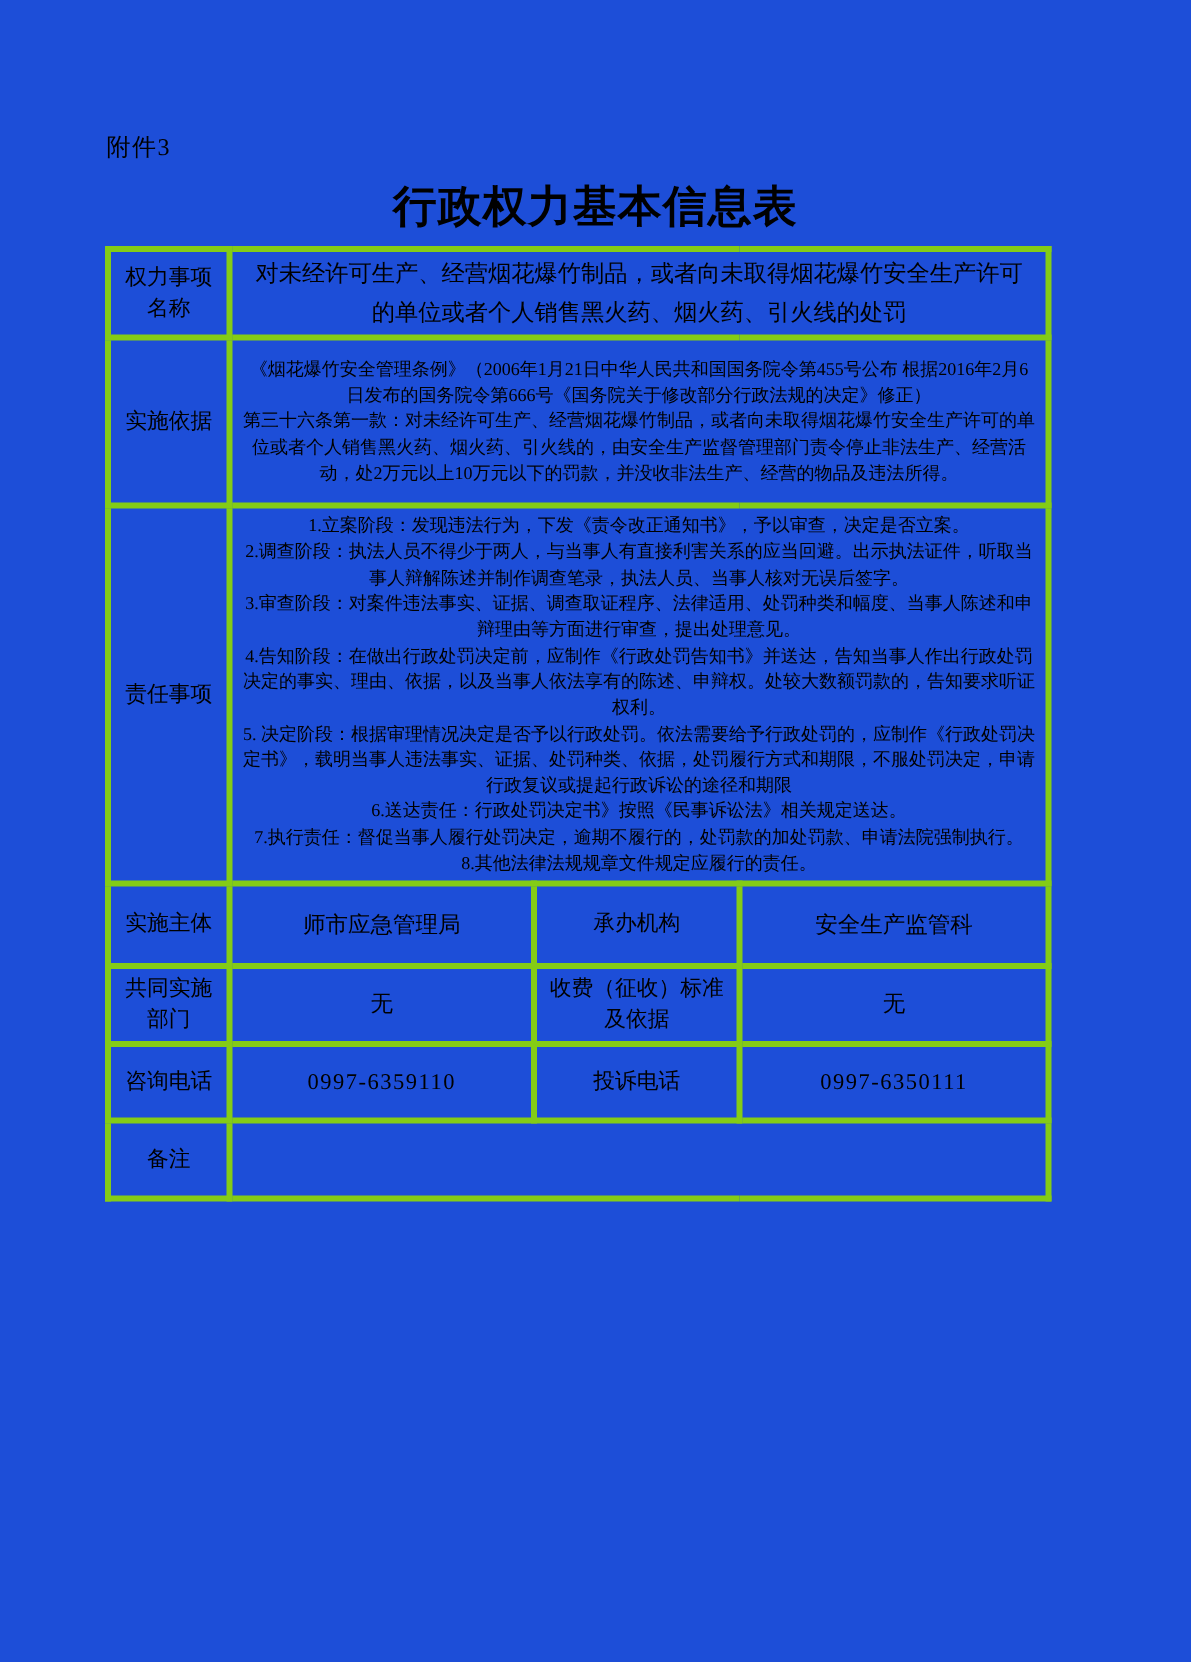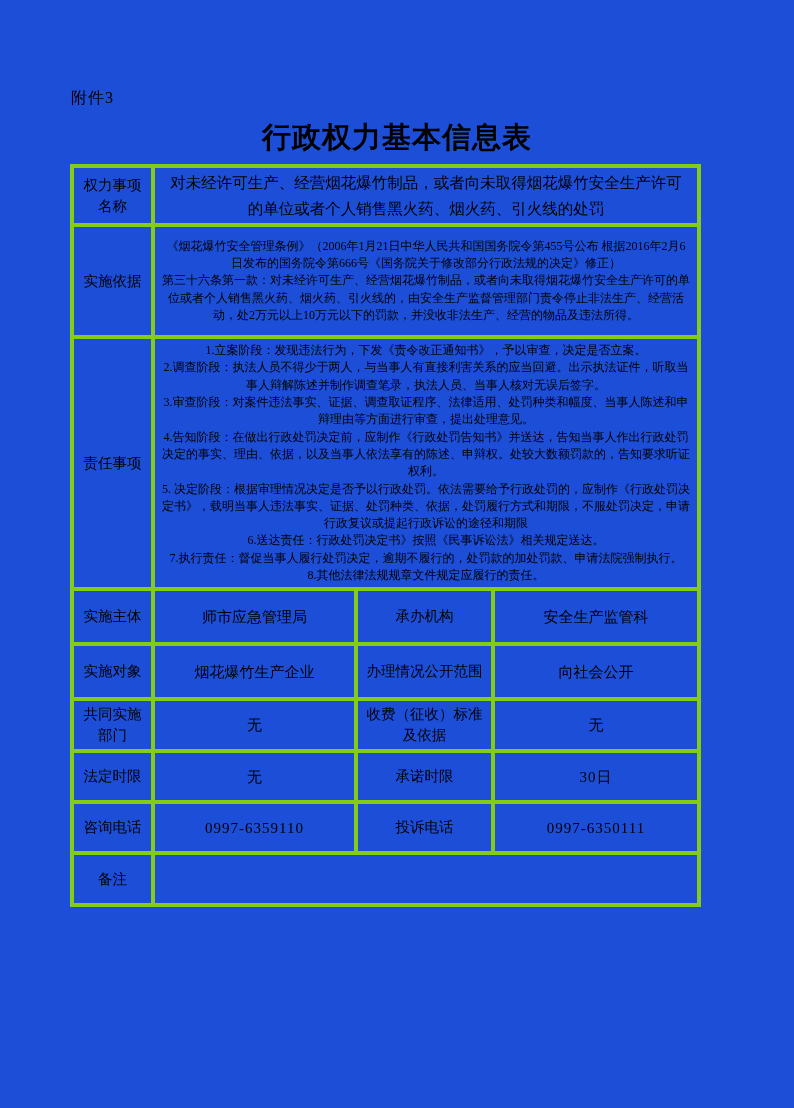--- a/index.html
+++ b/index.html
@@ -126,40 +126,28 @@
       </td>
     </tr>
 
     <tr class="r5">
       <td class="lbl">实施主体</td>
       <td class="val">师市应急管理局</td>
       <td class="lbl">承办机构</td>
       <td class="val">安全生产监管科</td>
     </tr>
 
-    <tr class="r6">
-      <td class="lbl">实施对象</td>
-      <td class="val">烟花爆竹生产企业</td>
-      <td class="lbl">办理情况公开范围</td>
-      <td class="val">向社会公开</td>
-    </tr>
 
     <tr class="r7">
       <td class="lbl">共同实施部门</td>
       <td class="val">无</td>
       <td class="lbl">收费（征收）标准及依据</td>
       <td class="val">无</td>
     </tr>
 
-    <tr class="r8">
-      <td class="lbl">法定时限</td>
-      <td class="val">无</td>
-      <td class="lbl">承诺时限</td>
-      <td class="val num">30日</td>
-    </tr>
 
     <tr class="r9">
       <td class="lbl">咨询电话</td>
       <td class="val num">0997-6359110</td>
       <td class="lbl">投诉电话</td>
       <td class="val num">0997-6350111</td>
     </tr>
 
     <tr class="r10">
       <td class="lbl">备注</td>

